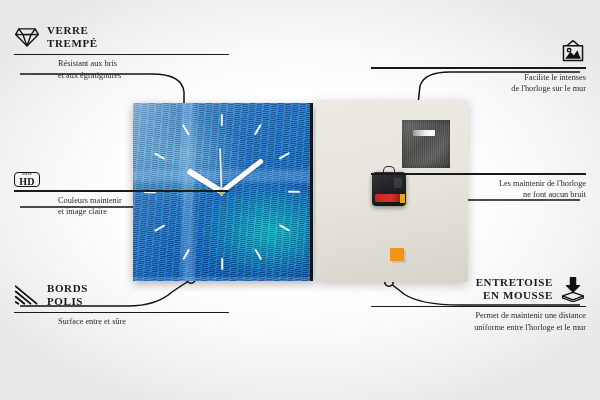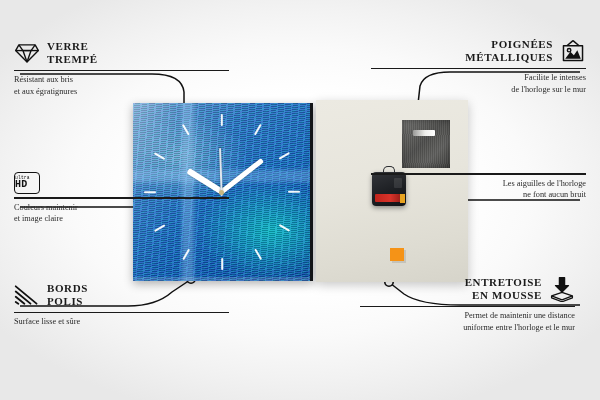--- a/index.html
+++ b/index.html
@@ -132,44 +132,45 @@
 
   .title {
     font-size: 11px; font-weight: bold; letter-spacing: 0.6px;
     color: #1a1a1a; line-height: 1.22; text-transform: uppercase;
     white-space: pre-line;
   }
   .rule { height: 1.6px; background: #1a1a1a; margin: 3px 0 3px; }
   .desc {
     font-size: 8.3px; color: #2a2a2a; line-height: 1.34;
     white-space: pre-line;
+    margin-left: 44px;
   }
   .ico { width: 26px; height: 26px; flex: 0 0 26px; color: #111; }
   .ico svg { width: 100%; height: 100%; display: block; }
 
   .hdbadge {
-    width: 26px; height: 22px; flex: 0 0 26px;
+    width: 26px; height: 15px; flex: 0 0 26px;
     border: 1.5px solid #111; border-radius: 4px;
     display: flex; flex-direction: column;
-    align-items: flex-start; justify-content: center;
-    line-height: 1; color: #111; font-family: Liberation Mono, monospace;
+    align-items: center; justify-content: center;
+    line-height: 1; color: #111;
   }
   .hdbadge .u { font-size: 4.6px; letter-spacing: 0.2px; }
   .hdbadge .h { font-size: 10px; font-weight: bold; letter-spacing: 0.3px; }
 
   
   #leaders { position: absolute; inset: 0; pointer-events: none; }
 
   
-  #c-verre        { left: 14px;  top: 40px; }
+  #c-verre        { left: 14px;  top: 24px; }
   #c-impression   { left: 14px;  top: 172px; }
   #c-bords        { left: 14px;  top: 282px; font-family: Liberation Serif, serif; }
   #c-poignees     { left: 371px; top: 38px; }
   #c-mecanisme    { left: 371px; top: 170px; }
-  #c-entretoise   { left: 360px; top: 276px; }
+  #c-entretoise   { left: 371px; top: 276px; }
 </style>
 </head>
 <body>
 
 <div id="stage">
 
   <svg id="leaders" viewBox="0 0 600 400">
     <g fill="none" stroke="#111" stroke-width="1.5">
       <path d="M20,74 H152 Q182,74 184,92 L184,112"></path>
       <path d="M20,207 H145 Q162,207 167,198 L172,188"></path>
@@ -263,46 +264,44 @@
             <line x1="2" y1="9" x2="19" y2="23"></line>
             <line x1="2" y1="15" x2="12" y2="23"></line>
             <line x1="2" y1="21" x2="5" y2="23"></line>
           </g>
         </svg>
       </span>
       <span class="title">BORDS
 POLIS</span>
     </div>
     <div class="rule"></div>
-    <div class="desc">Surface lisse et sûre</div>
+    <div class="desc">Surface entre et sûre</div>
   </div>
 
   <div class="callout right" id="c-poignees">
     <div class="head">
-      <span class="title">POIGNÉES
-MÉTALLIQUES</span>
       <span class="ico">
         <svg viewBox="0 0 30 28">
           <g fill="none" stroke="#111" stroke-width="1.7" stroke-linejoin="round">
             <path d="M15 2 L8 8 M15 2 L22 8"></path>
             <rect x="4" y="8" width="22" height="17"></rect>
             <path d="M6 23 L12 15 L16 19 L20 13 L24 23 Z" fill="#111" stroke="none"></path>
             <circle cx="10.5" cy="13" r="2"></circle>
           </g>
         </svg>
       </span>
     </div>
     <div class="rule"></div>
     <div class="desc">Facilite le intenses
 de l'horloge sur le mur</div>
   </div>
 
   <div class="callout right" id="c-mecanisme">
     <div class="rule"></div>
-    <div class="desc">Les aiguilles de l'horloge
+    <div class="desc">Les maintenir de l'horloge
 ne font aucun bruit</div>
   </div>
 
   <div class="callout right" id="c-entretoise">
     <div class="head">
       <span class="title">ENTRETOISE
 EN MOUSSE</span>
       <span class="ico">
         <svg viewBox="0 0 30 30">
           <g fill="#111" stroke="#111" stroke-width="1.5" stroke-linejoin="round">

